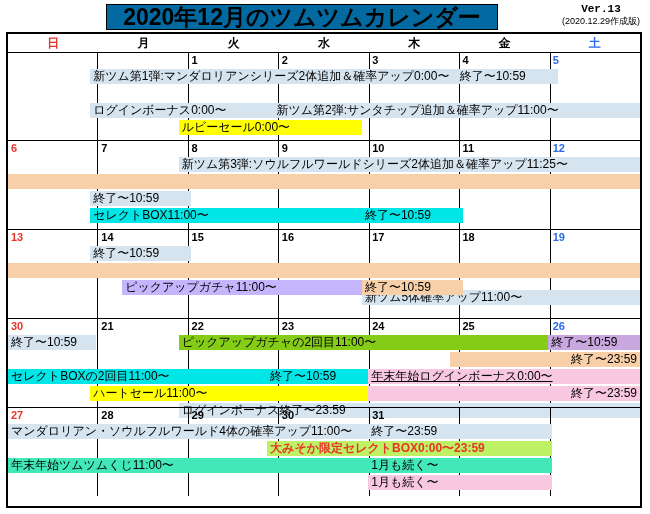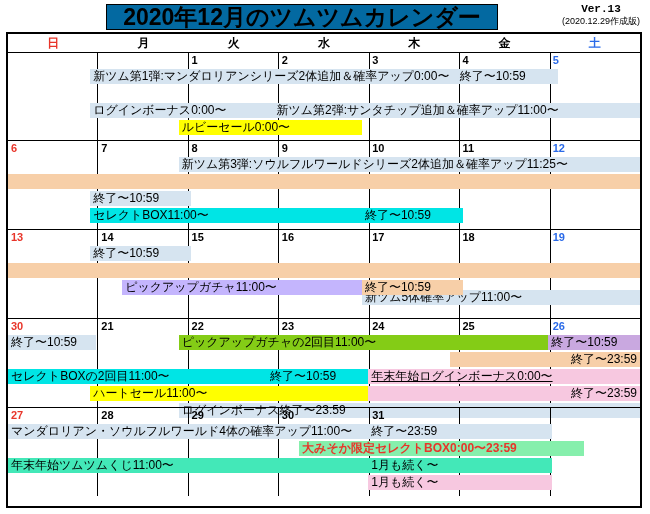--- a/index.html
+++ b/index.html
@@ -189,21 +189,21 @@
             <div></div>
             <div></div>
             <div></div>
             <div></div>
             <div></div>
             <div></div>
             <div></div>
           </div>
           <div class="bar" style="left: 0%; width: 57%; top: 16px; background: rgb(214, 228, 240);">マンダロリアン・ソウルフルワールド4体の確率アップ11:00〜</div>
           <div class="bar" style="left: 57%; width: 29%; top: 16px; background: rgb(214, 228, 240);">終了〜23:59</div>
-          <div class="bar" style="left: 41%; width: 45%; top: 33px; background: #86efac; color: rgb(232, 53, 42); font-weight: bold; margin-left: 32px;">大みそか限定セレクトBOX0:00〜23:59</div>
+          <div class="bar" style="left: 41%; width: 45%; top: 33px; background: #bef264; color: rgb(232, 53, 42); font-weight: bold;">大みそか限定セレクトBOX0:00〜23:59</div>
           <div class="bar" style="left: 0%; width: 57%; top: 50px; background: rgb(67, 232, 184);">年末年始ツムツムくじ11:00〜</div>
           <div class="bar" style="left: 57%; width: 29%; top: 50px; background: rgb(67, 232, 184);">1月も続く〜</div>
           <div class="bar" style="left: 57%; width: 29%; top: 67px; background: rgb(247, 200, 224);">1月も続く〜</div>
           <div class="nums">
             <div class="n-sun">27</div>
             <div>28</div>
             <div>29</div>
             <div>30</div>
             <div>31</div>
             <div></div>

